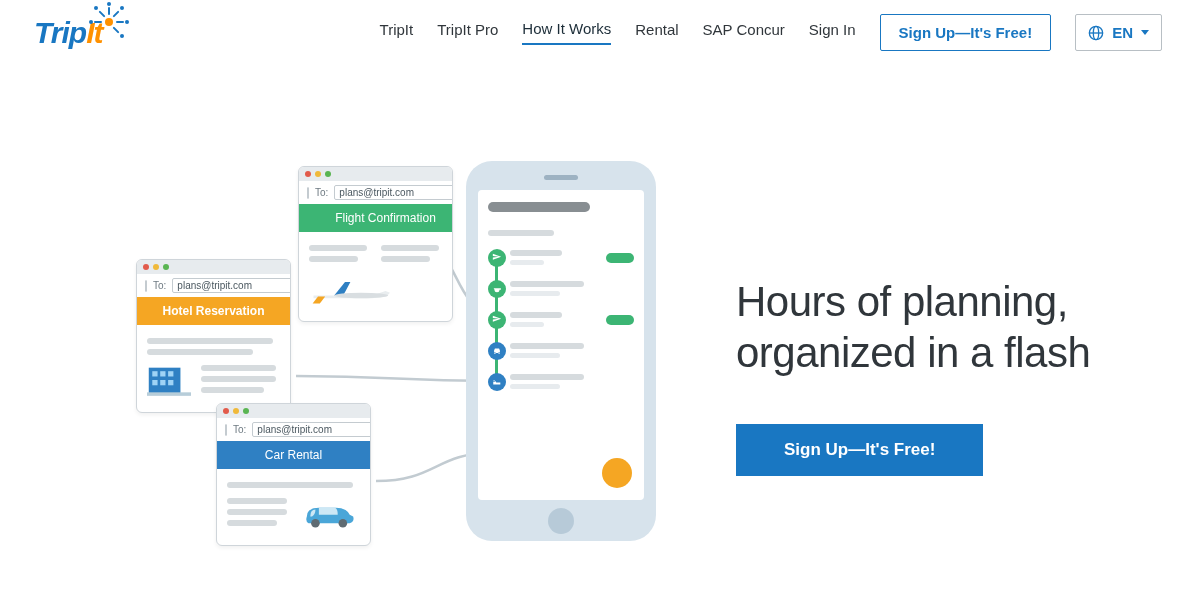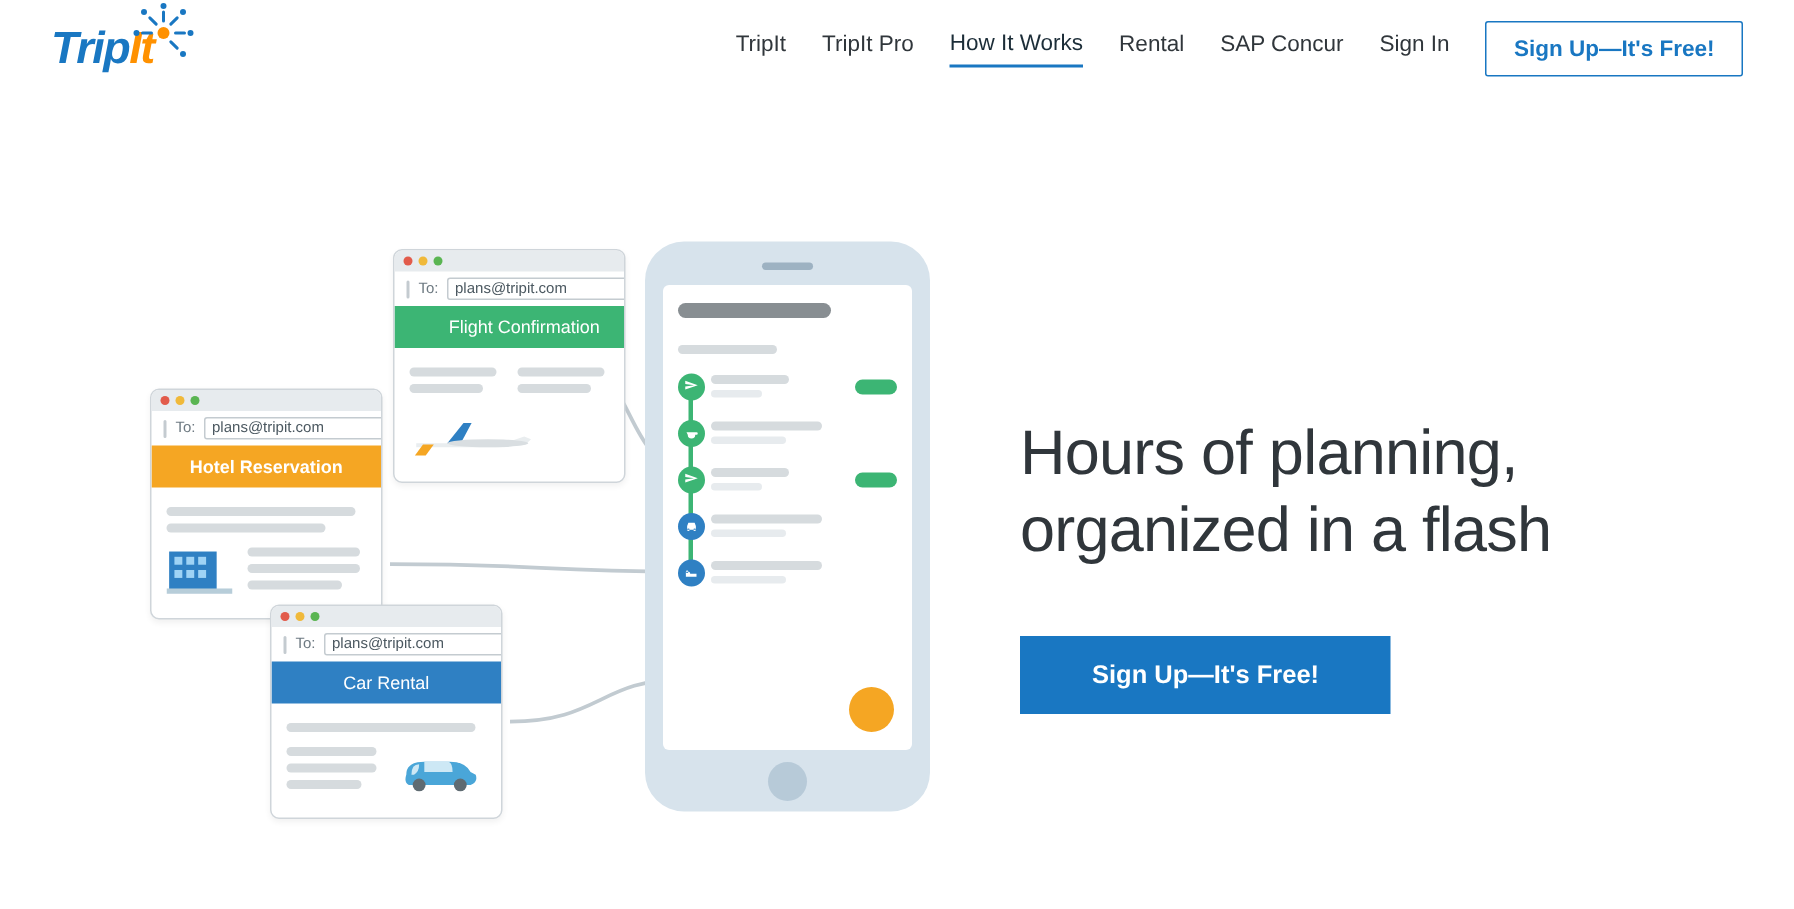--- a/index.html
+++ b/index.html
@@ -43,21 +43,21 @@
     border:1.5px solid #1977c2; color:#1977c2; padding: 9px 18px;
     font-weight:600; font-size:15px; border-radius:2px; background:#fff; cursor:pointer;
   }
   .lang {
     border:1px solid #b8bfc4; padding: 9px 12px; display:flex; align-items:center; gap:8px;
     color:#1977c2; font-weight:600; font-size:15px; border-radius:2px; cursor:pointer;
   }
   .lang .globe { width:16px; height:16px; }
   .lang .caret { width:0; height:0; border-left:4px solid transparent; border-right:4px solid transparent; border-top:5px solid #1977c2;}
   
-  .hero { display:flex; padding: 110px 60px 40px 60px; gap: 20px; align-items:center;}
+  .hero { display:flex; padding: 110px 60px 40px 60px; gap: 40px; align-items:center;margin-left:36px;}
   .illus { position:relative; width: 600px; height: 400px; flex: 0 0 600px;}
   
   .card {
     position:absolute; background:#fff; border:1px solid #cfd5da; border-radius:6px;
     box-shadow: 0 2px 4px rgba(0,0,0,.06); overflow:hidden;
   }
   .card .titlebar { height:14px; background:#e7ebee; display:flex; align-items:center; padding:0 6px; gap:4px;}
   .tdot{width:6px;height:6px;border-radius:50%;}
   .tdot.r{background:#e25b4b;} .tdot.y{background:#f0b93a;} .tdot.g{background:#5ab552;}
   .card .to { display:flex; align-items:center; gap:6px; padding:4px 8px; font-size:10px; color:#6e7a82;}
@@ -127,20 +127,29 @@
     </span>
   </a>
   <nav>
     <a class="link">TripIt</a>
     <a class="link">TripIt Pro</a>
     <a class="link active">How It Works</a>
     <a class="link">Rental</a>
     <a class="link">SAP Concur</a>
     <a class="link">Sign In</a>
     <button class="btn-outline">Sign Up—It's Free!</button>
+    <div class="lang">
+      <svg class="globe" viewBox="0 0 24 24" fill="none" stroke="#1977c2" stroke-width="2">
+          <circle cx="12" cy="12" r="10"></circle>
+          <ellipse cx="12" cy="12" rx="4" ry="10"></ellipse>
+          <path d="M2 12h20"></path>
+        </svg>
+      <span>EN</span>
+      <span class="caret"></span>
+    </div>
   </nav>
 </header>
 
 <section class="hero">
   <div class="illus">
     <svg class="connectors" viewBox="0 0 600 400">
       <path d="M330 85 C 360 85 360 150 395 150" stroke="#c2cbd1" stroke-width="2.5" fill="none"></path>
       <path d="M200 215 C 300 215 300 220 395 220" stroke="#c2cbd1" stroke-width="2.5" fill="none"></path>
       <path d="M280 320 C 340 320 340 292 395 292" stroke="#c2cbd1" stroke-width="2.5" fill="none"></path>
     </svg>

